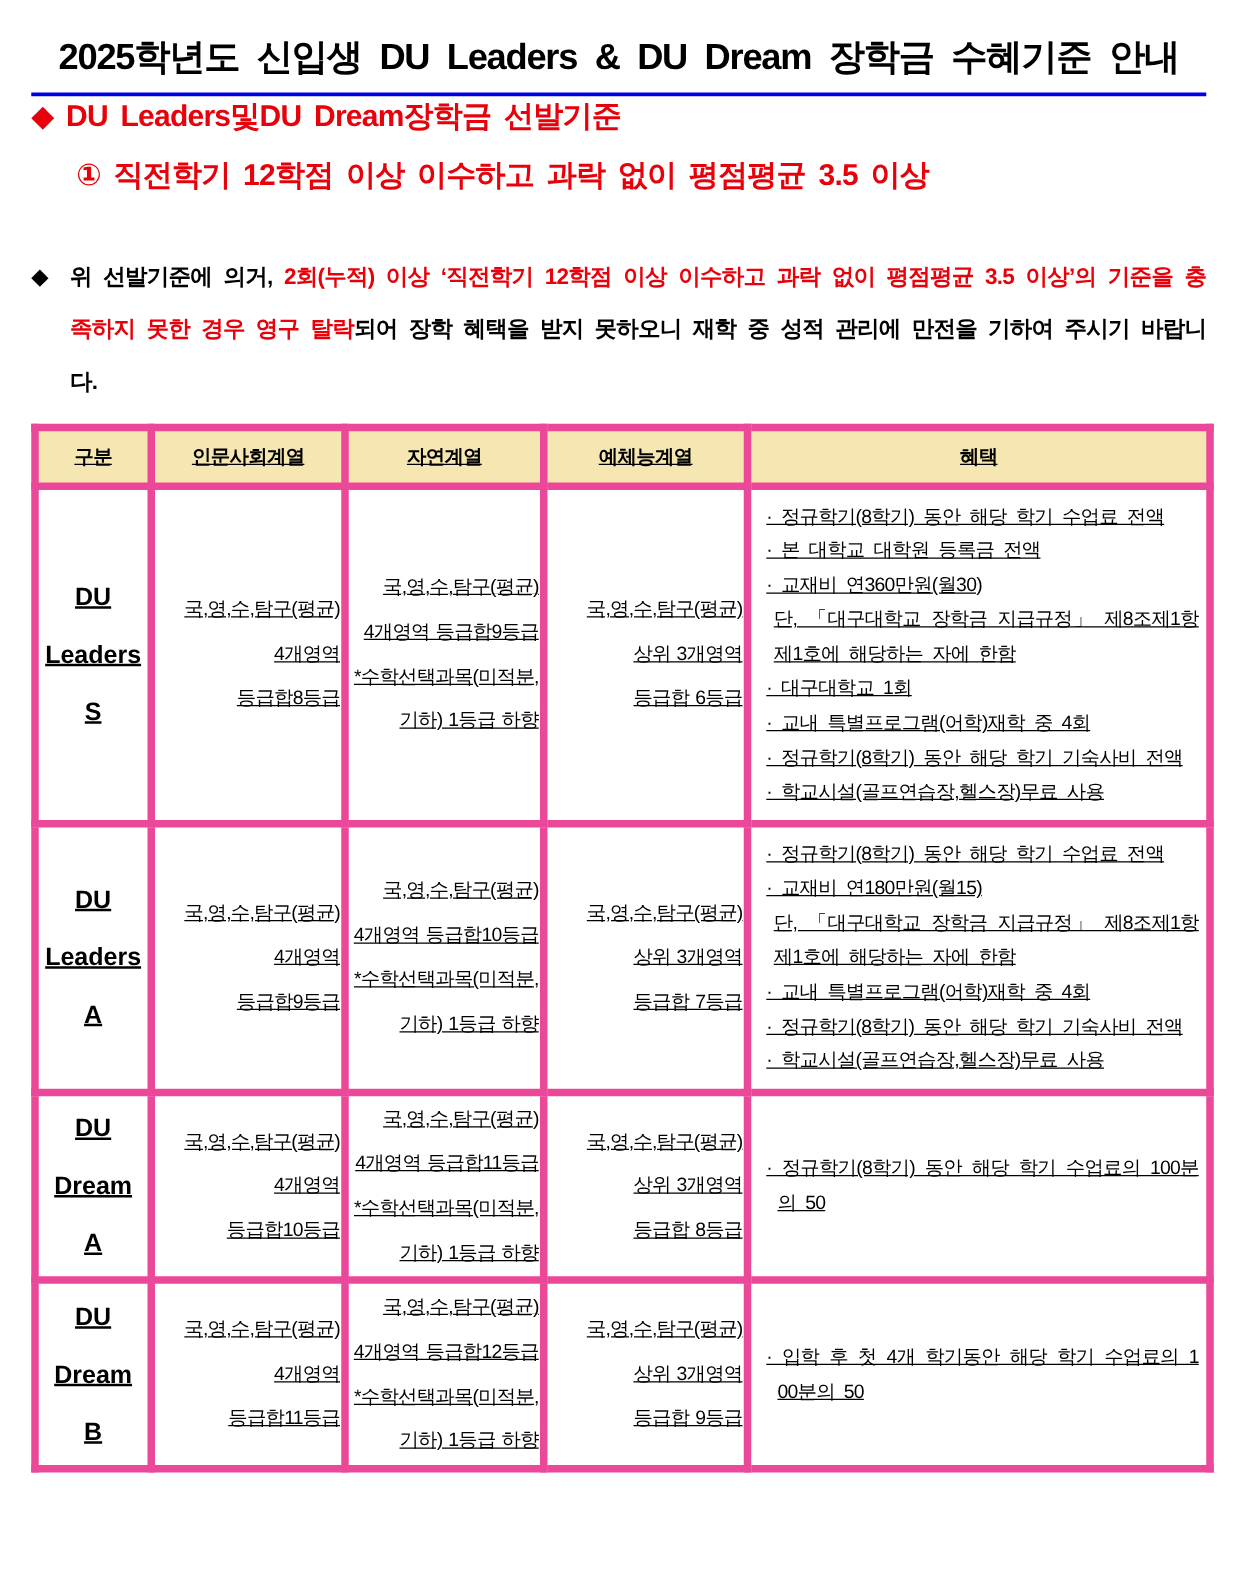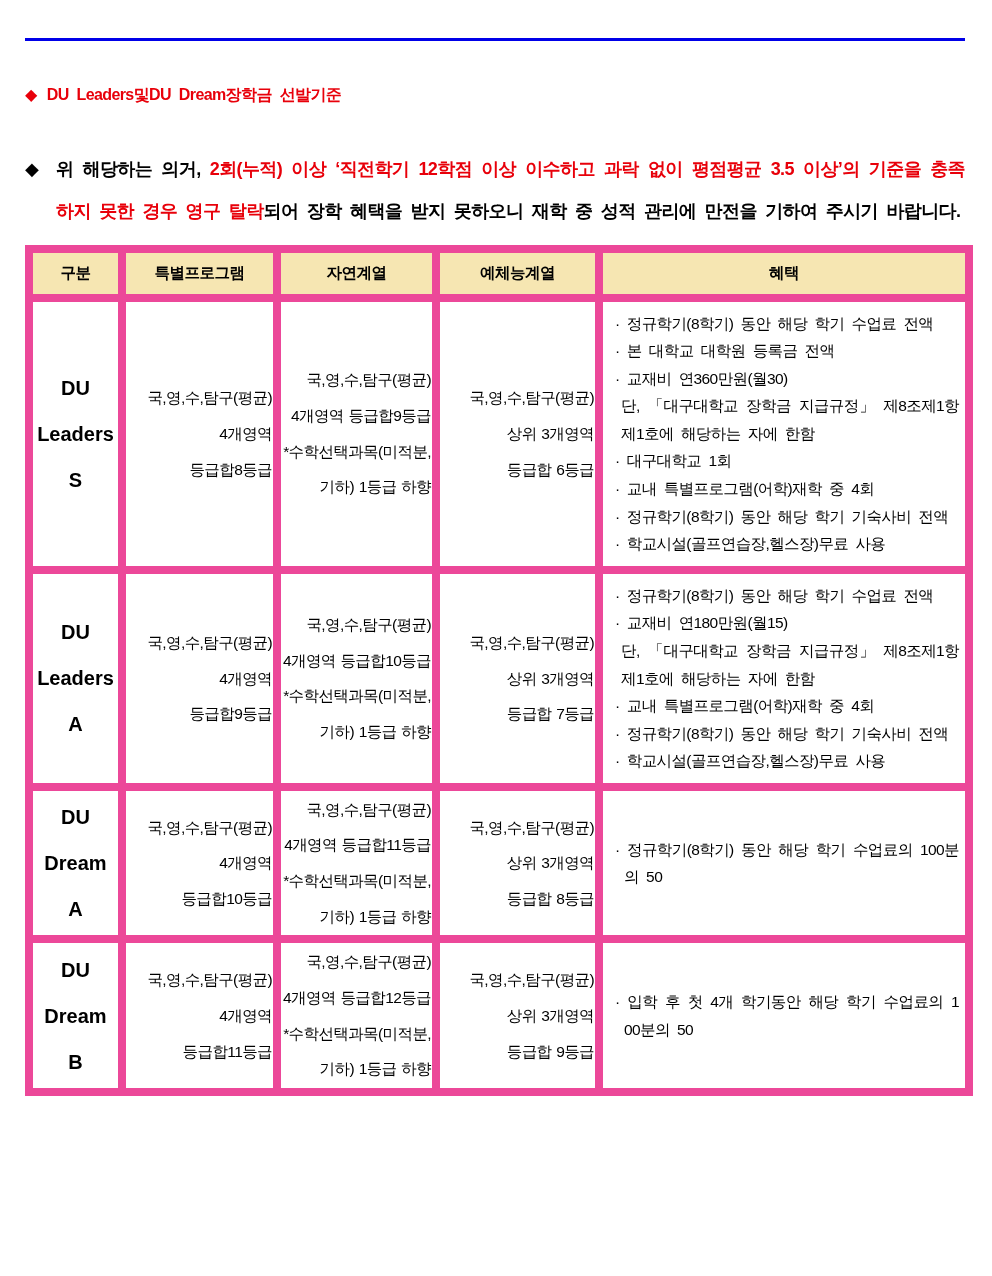--- a/index.html
+++ b/index.html
@@ -31,21 +31,21 @@
   
   .intro{
     margin:46px 0 0 0;
     font-size:17.5px;
     letter-spacing:-0.6px;
     word-spacing:4px;
     line-height:1.4;
   }
 
   
-  .criteria{margin-top:44px;color:var(--red);font-weight:bold;font-size:16px;letter-spacing:-0.6px;word-spacing:4px;}
+  .criteria{color:var(--red);font-weight:bold;font-size:24px;letter-spacing:-0.6px;word-spacing:4px;}
   .crit-head .dia{margin-right:10px;}
   .crit-item{margin:16px 0 0 36px;line-height:1.35;}
 
   
   .notice{
     margin-top:42px;
     display:flex;
     font-size:18px;
     font-weight:bold;
     letter-spacing:-0.6px;
@@ -56,21 +56,21 @@
   .notice-text{flex:1;text-align:justify;}
   .red{color:var(--red);margin-top:34px;}
 
   
   table{
     border-collapse:collapse;
     table-layout:fixed;
     width:940px;
     margin-top:12px;
   }
-  th,td{border:8px solid #ec4899;}
+  th,td{border:6px solid #ec4899;text-decoration:underline;}
   table{border-bottom:3px solid #000;}
   th{
     background:var(--hdrbg);
     font-size:15.5px;
     font-weight:bold;
     height:39px;
     letter-spacing:-0.5px;
   }
   td{vertical-align:middle;}
   .c-label{
@@ -87,46 +87,48 @@
     letter-spacing:-0.6px;word-spacing:3.5px;
   }
   .benefit{padding-left:13px;text-indent:-9px;text-align:justify;word-break:break-all;}
   .benefit.cont{padding-left:10px;text-indent:0;}
 </style>
 </head>
 <body>
 
 <div class="page">
 
+  <h1 class="title">2025학년도 신입생 DU Leaders &amp; DU Dream 장학금 수혜기준 안내</h1>
   <div class="title-rule"></div>
 
 
   <section class="criteria">
     <div class="crit-head">
       <span class="dia">◆</span><span>DU Leaders및DU Dream장학금 선발기준</span>
     </div>
+    <div class="crit-item">① 직전학기 12학점 이상 이수하고 과락 없이 평점평균 3.5 이상</div>
   </section>
 
   <section class="notice">
     <span class="dia">◆</span>
-    <span class="notice-text"><span>위 해당하는 의거, </span><span class="red">2회(누적) 이상 ‘직전학기 12학점 이상 이수하고 과락 없이 평점평균 3.5 이상’의 기준을 충족하지 못한 경우 영구 탈락</span><span>되어 장학 혜택을 받지 못하오니 재학 중 성적 관리에 만전을 기하여 주시기 바랍니다.</span></span>
+    <span class="notice-text"><span>위 선발기준에 의거, </span><span class="red">2회(누적) 이상 ‘직전학기 12학점 이상 이수하고 과락 없이 평점평균 3.5 이상’의 기준을 충족하지 못한 경우 영구 탈락</span><span>되어 장학 혜택을 받지 못하오니 재학 중 성적 관리에 만전을 기하여 주시기 바랍니다.</span></span>
   </section>
 
   <table>
     <colgroup>
       <col style="width:93px">
         <col style="width:155px">
         <col style="width:159px">
         <col style="width:163px">
         <col style="width:370px">
     </colgroup>
     <thead>
       <tr>
         <th>구분</th>
-        <th>특별프로그램</th>
+        <th>인문사회계열</th>
         <th>자연계열</th>
         <th>예체능계열</th>
         <th>혜택</th>
       </tr>
     </thead>
     <tbody>
         <tr style="height: 253px;">
           <td class="c-label">DU
 Leaders
 S</td>

